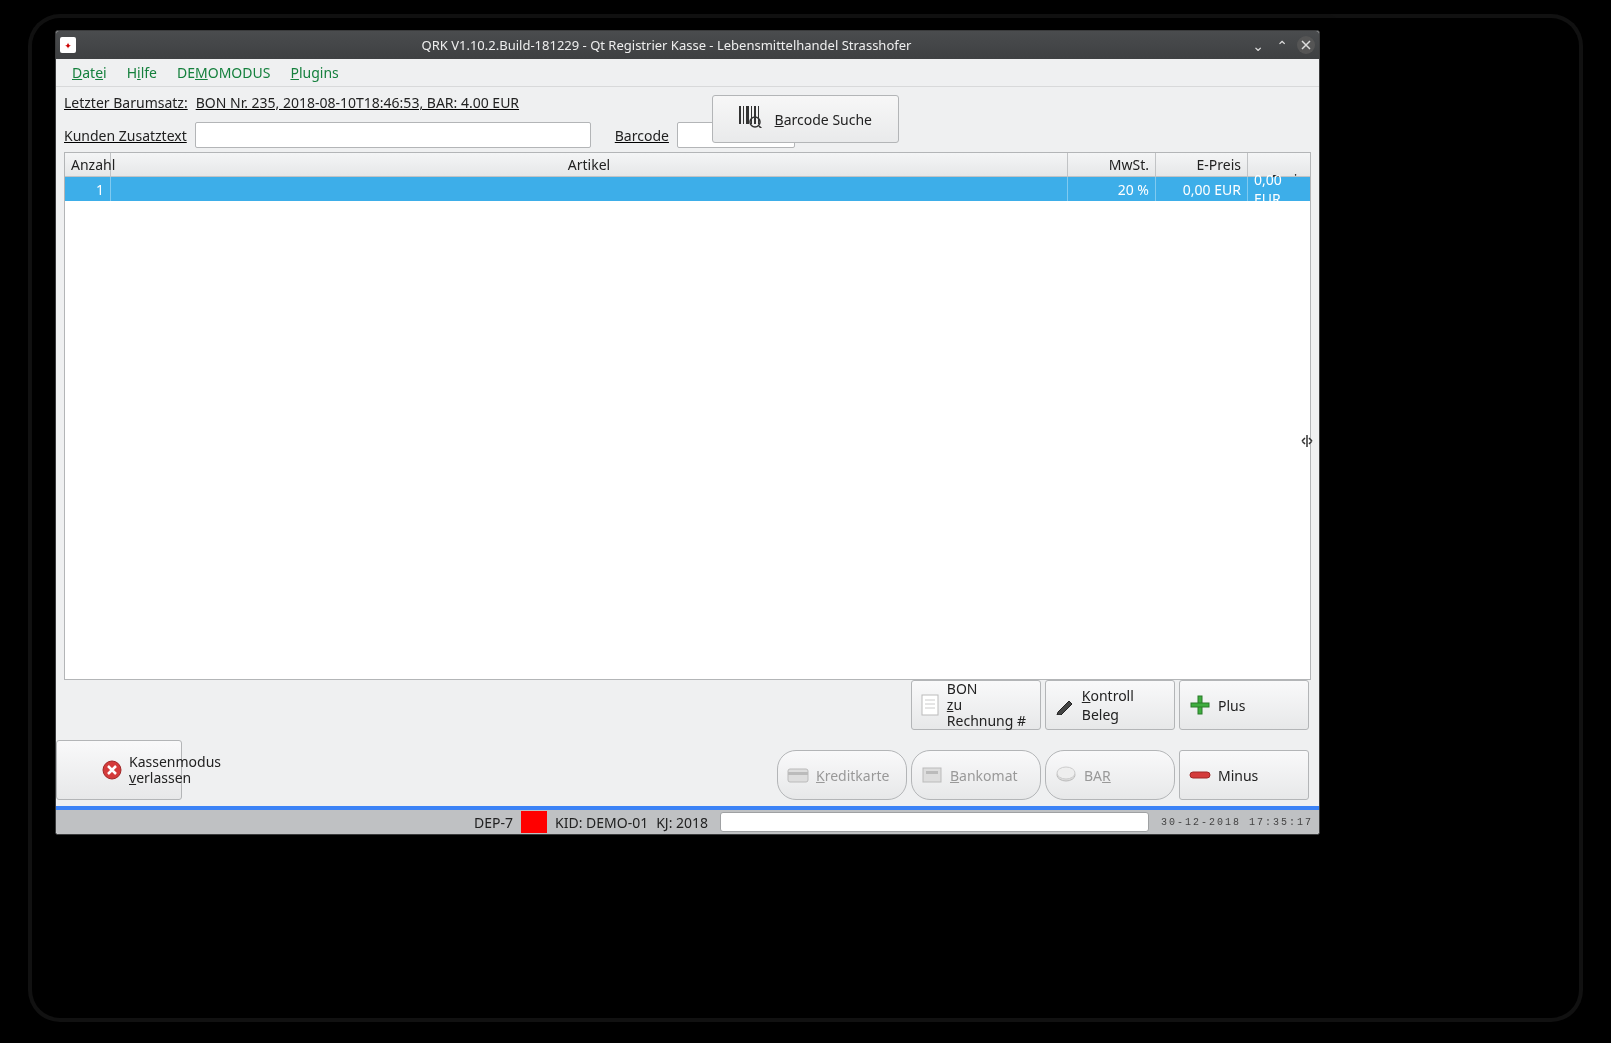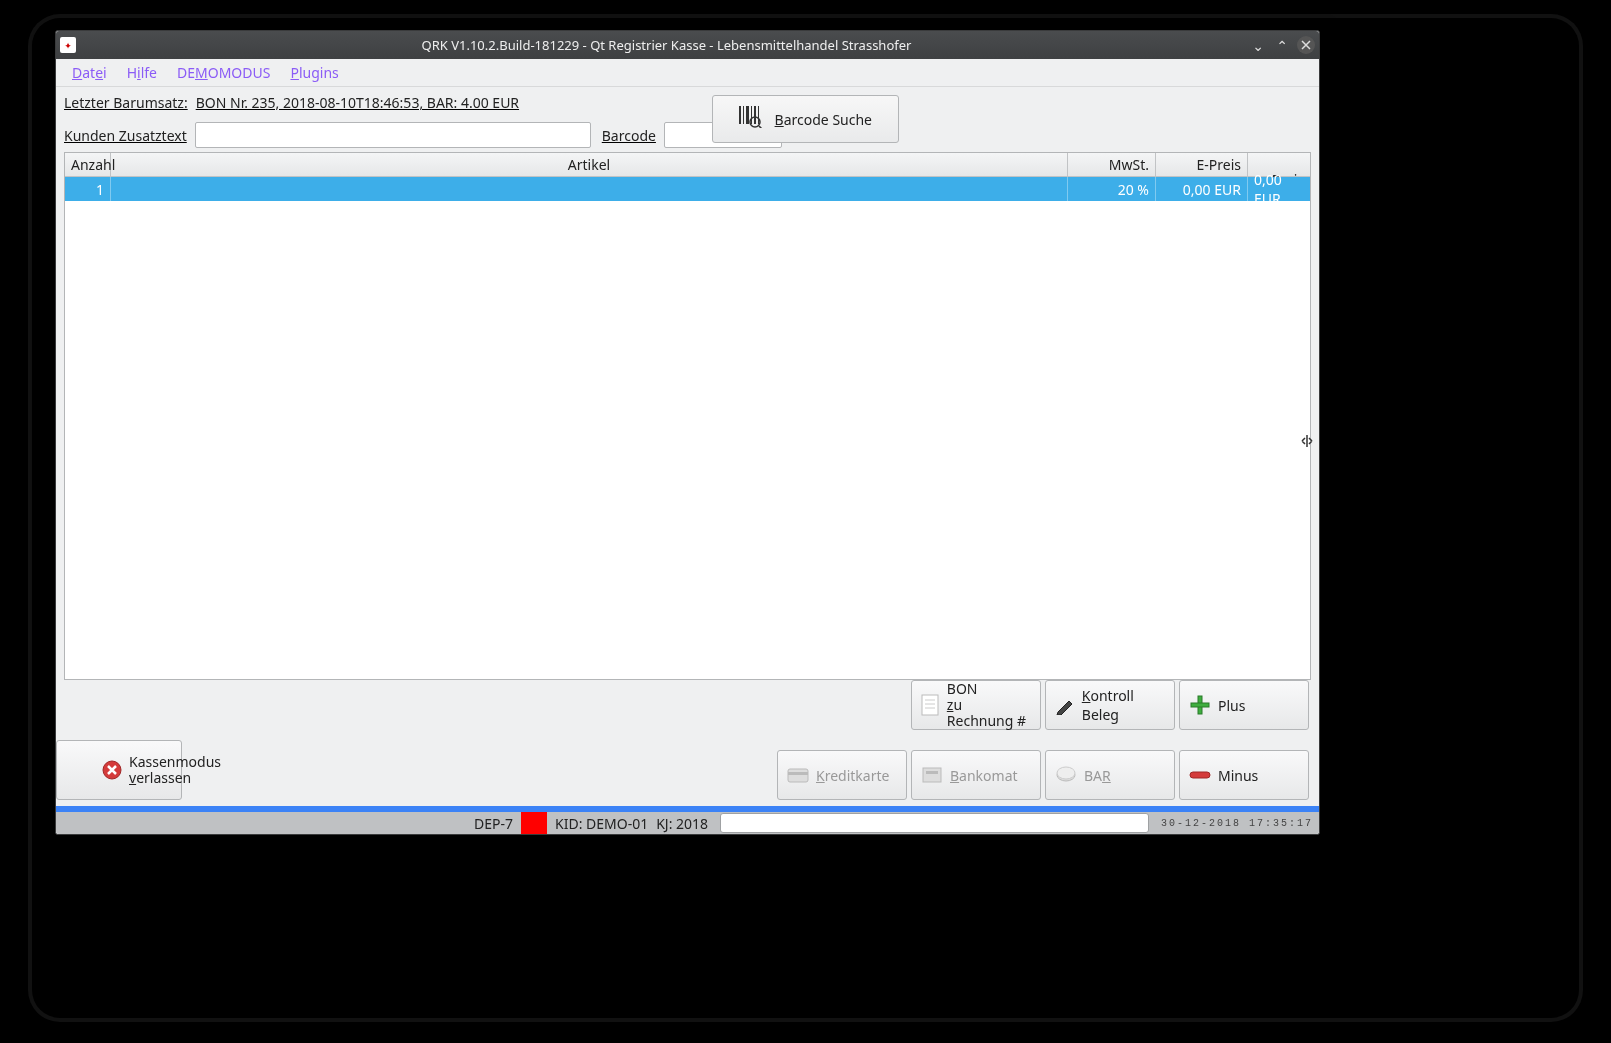--- a/index.html
+++ b/index.html
@@ -50,21 +50,21 @@
   .titlebar .win-btn { width: 18px; height: 18px; display:flex; align-items:center; justify-content:center; color:#ddd; font-size:14px; cursor:pointer; }
   .titlebar .win-close { background:#555; border-radius:50%; width:18px; height:18px; }
   
   .menubar {
     height: 28px;
     background: #eff0f1;
     display: flex;
     align-items: center;
     padding: 0 6px;
     font-size: 14px;
-    color: #8b5cf6;
+    color: #15803d;
     border-bottom: 1px solid #d8d9da;
   }
   .menubar .menu-item { padding: 3px 10px; cursor: pointer; }
   .menubar .menu-item u { text-decoration: underline; }
   
   .toolbar-row {
     padding: 4px 8px 0 8px;
     display: flex;
     align-items: center;
     font-size: 14px;
@@ -161,21 +161,21 @@
     background: linear-gradient(to bottom,#f9f9fa,#e7e8e9);
     border-radius: 3px;
     display:flex;
     align-items:center;
     gap:6px;
     padding: 0 8px;
     font-size: 14px;
     color:#222;
     cursor:pointer;
   }
-  .big-btn.disabled { color:#999; }
+  .big-btn.disabled { color:#999;border-radius:19px; }
   .big-btn .icon { width:24px; height:24px; display:flex; align-items:center; justify-content:center; }
   .big-btn .label-stack { display:flex; flex-direction:column; line-height:1.15; text-align:left; }
   
   .exit-btn {
     width: 126px; height: 60px; padding-left: 44px;
   }
   
   .bottom-row {
     position:relative;
     padding: 0 10px 6px 10px;
@@ -185,21 +185,21 @@
   
   .statusbar {
     height: 28px;
     background: #bfc1c3;
     display:flex;
     align-items:center;
     font-size: 14px;
     color:#222;
     padding: 0 6px;
     gap: 8px;
-    border-top:6px solid #3b82f6;
+    border-top:4px solid #3b82f6;
     border-radius: 0 0 3px 3px;
   }
   .statusbar .sb-spacer1{flex:0 0 404px;}
   .red-sq { width:26px; height:22px; background:#ff0000; }
   .progress-bar {
     flex:1;
     height:20px;
     background:#fff;
     border:1px solid #9fa1a3;
     border-radius:3px;
@@ -266,21 +266,21 @@
             <circle cx="16" cy="16" r="5" fill="none" stroke="#333" stroke-width="1.5"></circle>
             <line x1="20" y1="20" x2="23" y2="23" stroke="#333" stroke-width="1.5"></line>
           </svg>
         </span>
         <span><u>B</u><span>arcode Suche</span></span>
       </button>
     </div>
     <div class="toolbar-row">
       <span class="label">Kunden Zusatztext</span>
       <input class="text-input" style="width: 396px;" value="">
-      <span class="label" style="margin-left:3px;">Barcode</span>
+      <span class="label" style="margin-left:16px;">Barcode</span>
       <input class="text-input" style="width: 118px;" value="">
     </div>
   </div>
 
   <div class="table-area">
     <div class="thead">
       <div class="th c-anz">Anzahl</div>
       <div class="th c-art">Artikel</div>
       <div class="th c-mwst">MwSt.</div>
       <div class="th c-ep">E-Preis</div>

